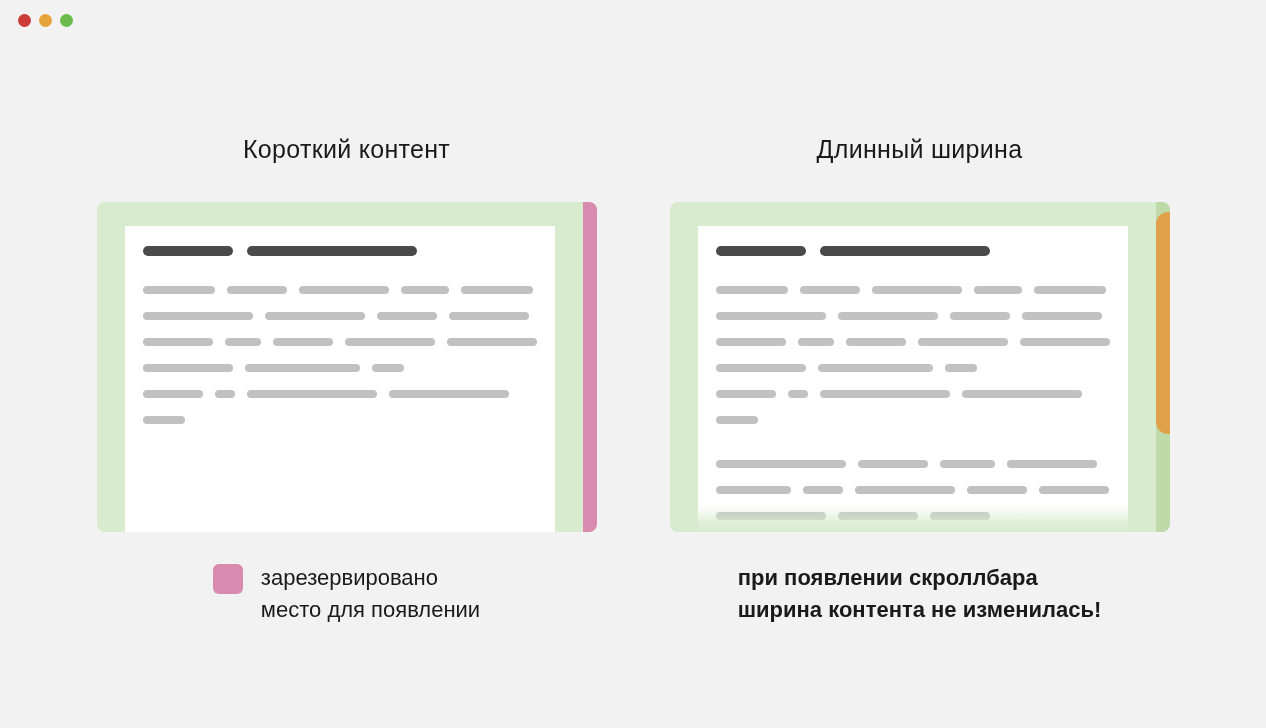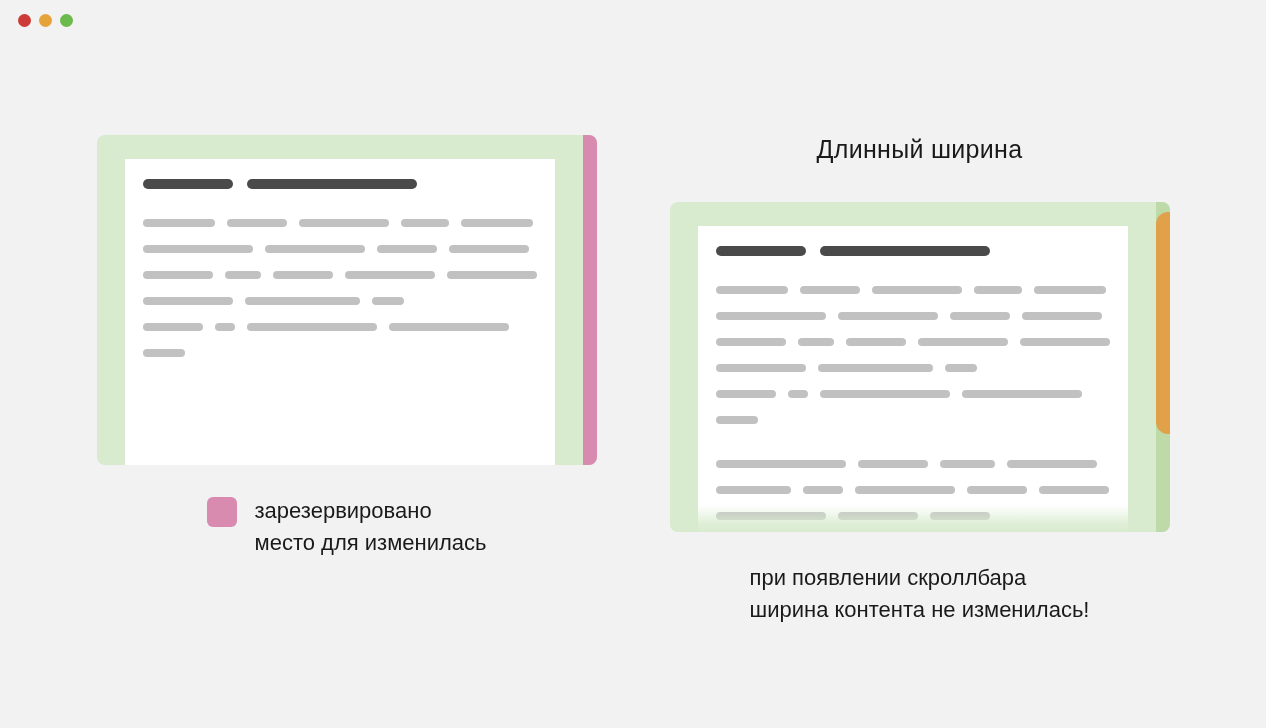--- a/index.html
+++ b/index.html
@@ -145,20 +145,21 @@
       margin-top: 30px;
       font-size: 22px;
       color: #1a1a1a;
       line-height: 1.45;
       display: flex;
       gap: 18px;
       align-items: flex-start;
     }
     .caption-nobox {
       padding-left: 0;
+      font-weight: bold;
     }
     .caption-swatch {
       width: 30px;
       height: 30px;
       background: #d88aaf;
       border-radius: 6px;
       flex-shrink: 0;
       margin-top: 2px;
     }
     .caption-text {
@@ -170,20 +171,21 @@
 
 <div class="traffic-lights">
   <div class="traffic-light tl-red"></div>
   <div class="traffic-light tl-yellow"></div>
   <div class="traffic-light tl-green"></div>
 </div>
 
 <div class="main">
 
   <div class="col">
+    <div class="col-title">Короткий контент</div>
 
     <div class="window">
       <div class="content-pad-left"></div>
       <div class="content-body">
         <div class="heading-line">
           <div class="heading-bar-1"></div>
           <div class="heading-bar-2"></div>
         </div>
         <div class="text-lines">
           <div class="text-row">
@@ -222,21 +224,21 @@
           </div>
         </div>
       </div>
       <div class="content-pad-right"></div>
       <div class="scrollbar-area scrollbar-reserved"></div>
     </div>
 
     <div class="caption">
       <div class="caption-swatch"></div>
       <div class="caption-text">зарезервировано
-место для изменилась</div>
+место для появлении</div>
     </div>
   </div>
 
   <div class="col">
     <div class="col-title">Длинный ширина</div>
 
     <div class="window">
       <div class="content-pad-left"></div>
       <div class="content-body faded-bottom">
         <div class="heading-line">

